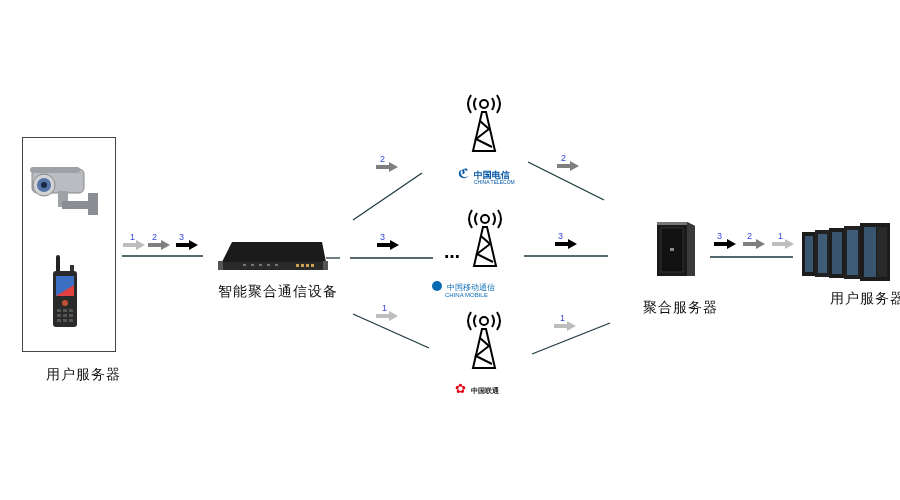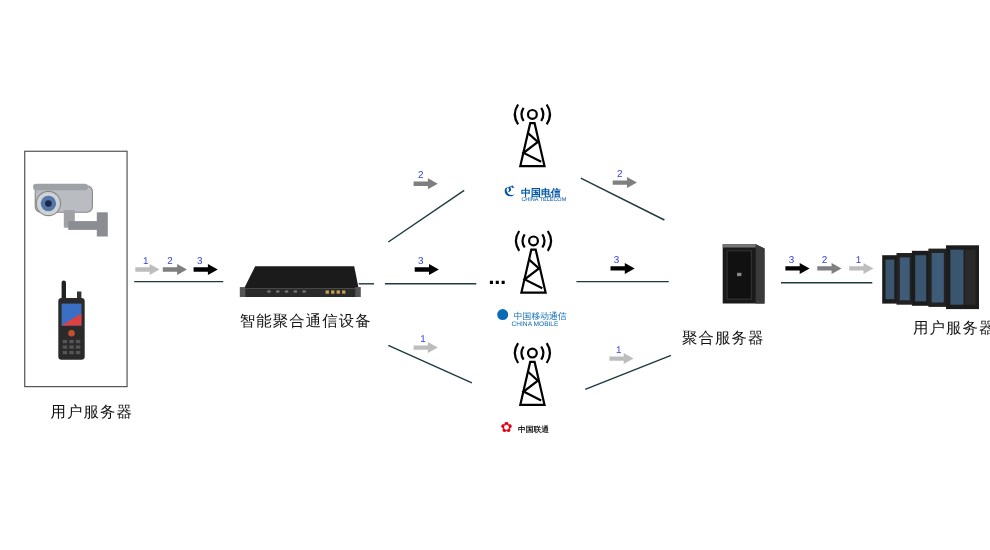--- a/index.html
+++ b/index.html
@@ -130,21 +130,21 @@
   <g fill="none" stroke="#000" stroke-width="2">
     <circle cx="20" cy="9" r="4"></circle>
     <path d="M12,3 Q8,9 12,15"></path>
       <path d="M28,3 Q32,9 28,15"></path>
     <path d="M7,0 Q1,9 7,18"></path>
       <path d="M33,0 Q39,9 33,18"></path>
     <polygon points="18,17 22,17 31,56 9,56"></polygon>
     <path d="M16,26 L25,34 L12,44 L28,52"></path>
   </g>
 </svg>
-<div class="abs" style="left:452px;top:275px;">
+<div class="abs" style="left:432px;top:275px;">
   <span style="display:inline-block;width:10px;height:10px;border-radius:50%;background:#0a6bb5;vertical-align:middle;"></span>
   <span class="carrier-text" style="font-size:8px;color:#0a6bb5;">中国移动通信</span>
   <div class="carrier-text" style="color:#0a6bb5;margin-left:13px;margin-top:-2px;">CHINA MOBILE</div>
 </div>
 
 <svg style="left:464px;top:312px;" width="40" height="60" viewBox="0 0 40 60">
   <g fill="none" stroke="#000" stroke-width="2">
     <circle cx="20" cy="9" r="4"></circle>
     <path d="M12,3 Q8,9 12,15"></path>
       <path d="M28,3 Q32,9 28,15"></path>
@@ -172,21 +172,21 @@
   </svg>
 <div class="num" style="left:560px;top:313px;">1</div>
 
 <svg style="left:655px;top:220px;" width="42" height="58" viewBox="0 0 42 58">
   <polygon points="2,2 32,2 40,6 40,56 2,56" fill="#1a1a1a"></polygon>
   <polygon points="32,2 40,6 40,56 32,56" fill="#3a3a3a"></polygon>
   <rect x="2" y="2" width="30" height="3" fill="#777"></rect>
   <rect x="6" y="8" width="22" height="44" fill="#111" stroke="#333"></rect>
   <rect x="15" y="28" width="4" height="3" fill="#888"></rect>
 </svg>
-<div class="abs label" style="left:620px;top:299px;">聚合服务器</div>
+<div class="abs label" style="left:643px;top:299px;">聚合服务器</div>
 
 <svg style="left:713px;top:239px;" width="24" height="10" viewBox="0 0 22 10">
     <polygon points="0,3 13,3 13,0 22,5 13,10 13,7 0,7" fill="#000"></polygon>
   </svg>
 <div class="num" style="left:717px;top:231px;">3</div>
 <svg style="left:743px;top:239px;" width="22" height="10" viewBox="0 0 22 10">
     <polygon points="0,3 13,3 13,0 22,5 13,10 13,7 0,7" fill="#7f7f7f"></polygon>
   </svg>
 <div class="num" style="left:747px;top:231px;">2</div>
 <svg style="left:772px;top:239px;" width="22" height="10" viewBox="0 0 22 10">

